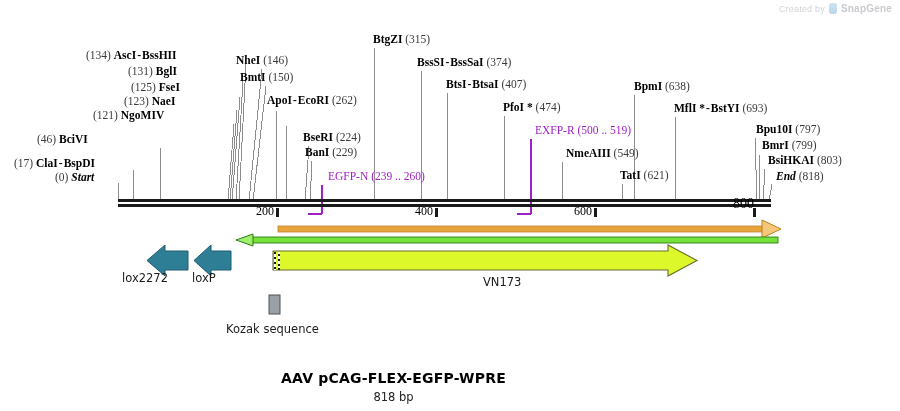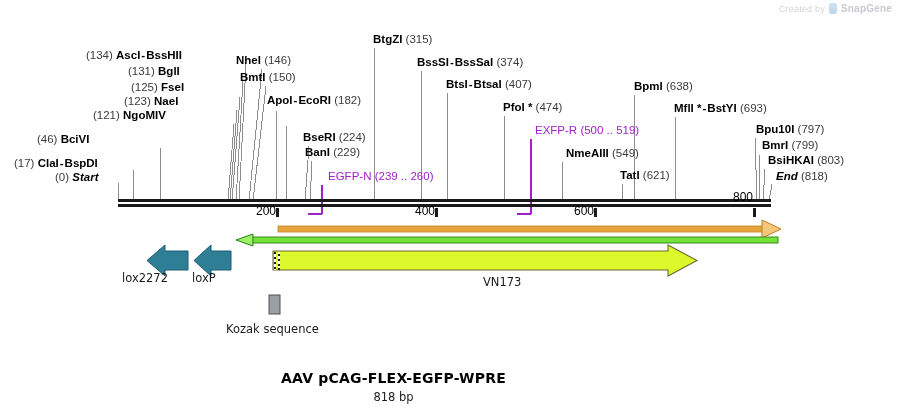--- a/index.html
+++ b/index.html
@@ -20,21 +20,21 @@
     width:8px;height:11px;border-radius:2px 2px 3px 3px;
     background:linear-gradient(180deg,#cfe3f2 0%,#b9d6ea 100%);
     display:inline-block;
   }
   .watermark .wm-brand{color:#c8cace;font-weight:600;font-size:10px;}
 
   
   .labels{position:absolute;left:0;top:0;width:900px;height:411px;}
   .lbl{
     position:absolute;white-space:nowrap;font-size:11.5px;line-height:12px;
-    color:#000;font-family:Liberation Sans, sans-serif;
+    color:#000;font-family:Liberation Serif, serif;
   }
   .lbl .enz{font-weight:bold;}
   .lbl .enz.ital{font-style:italic;}
   .lbl .pos{color:#3a3a3a;font-weight:normal;}
   .lbl .sep{font-weight:bold;padding:0 1px;}
   .lbl.primer{color:#a020c8;}
   .lbl.primer .enz{font-weight:normal;color:#a020c8;}
   .lbl.primer .pos{color:#a020c8;}
 
   .ftlabel{
@@ -208,21 +208,21 @@
     <span class="pos">(146)</span>
   </div>
 
   <div class="lbl" style="left:240px;top:71px;">
     <span class="enz">BmtI</span>
     <span class="pos">(150)</span>
   </div>
 
   <div class="lbl" style="left:267px;top:94px;">
     <span class="enz">ApoI</span><span class="sep">-</span><span class="enz">EcoRI</span>
-    <span class="pos">(182)</span>
+    <span class="pos">(262)</span>
   </div>
 
 
   <div class="lbl" style="left:303px;top:131px;">
     <span class="enz">BseRI</span>
     <span class="pos">(224)</span>
   </div>
 
   <div class="lbl" style="left:305px;top:146px;">
     <span class="enz">BanI</span>
@@ -301,21 +301,21 @@
 
   <div class="lbl" style="left:256px;top:205px;font-size:12px;">
     <span>200</span>
   </div>
   <div class="lbl" style="left:415px;top:205px;font-size:12px;">
     <span>400</span>
   </div>
   <div class="lbl" style="left:574px;top:205px;font-size:12px;">
     <span>600</span>
   </div>
-  <div class="lbl" style="left:733px;top:191px;font-size:12px;">
+  <div class="lbl" style="left:733px;top:198px;font-size:14px;">
     <span>800</span>
   </div>
 
   <div class="ftlabel" style="left:122px;top:271px;">
     <span>lox2272</span>
   </div>
   <div class="ftlabel" style="left:192px;top:271px;">
     <span>loxP</span>
   </div>
   <div class="ftlabel" style="left:458px;top:275px;margin-left:25px;">

